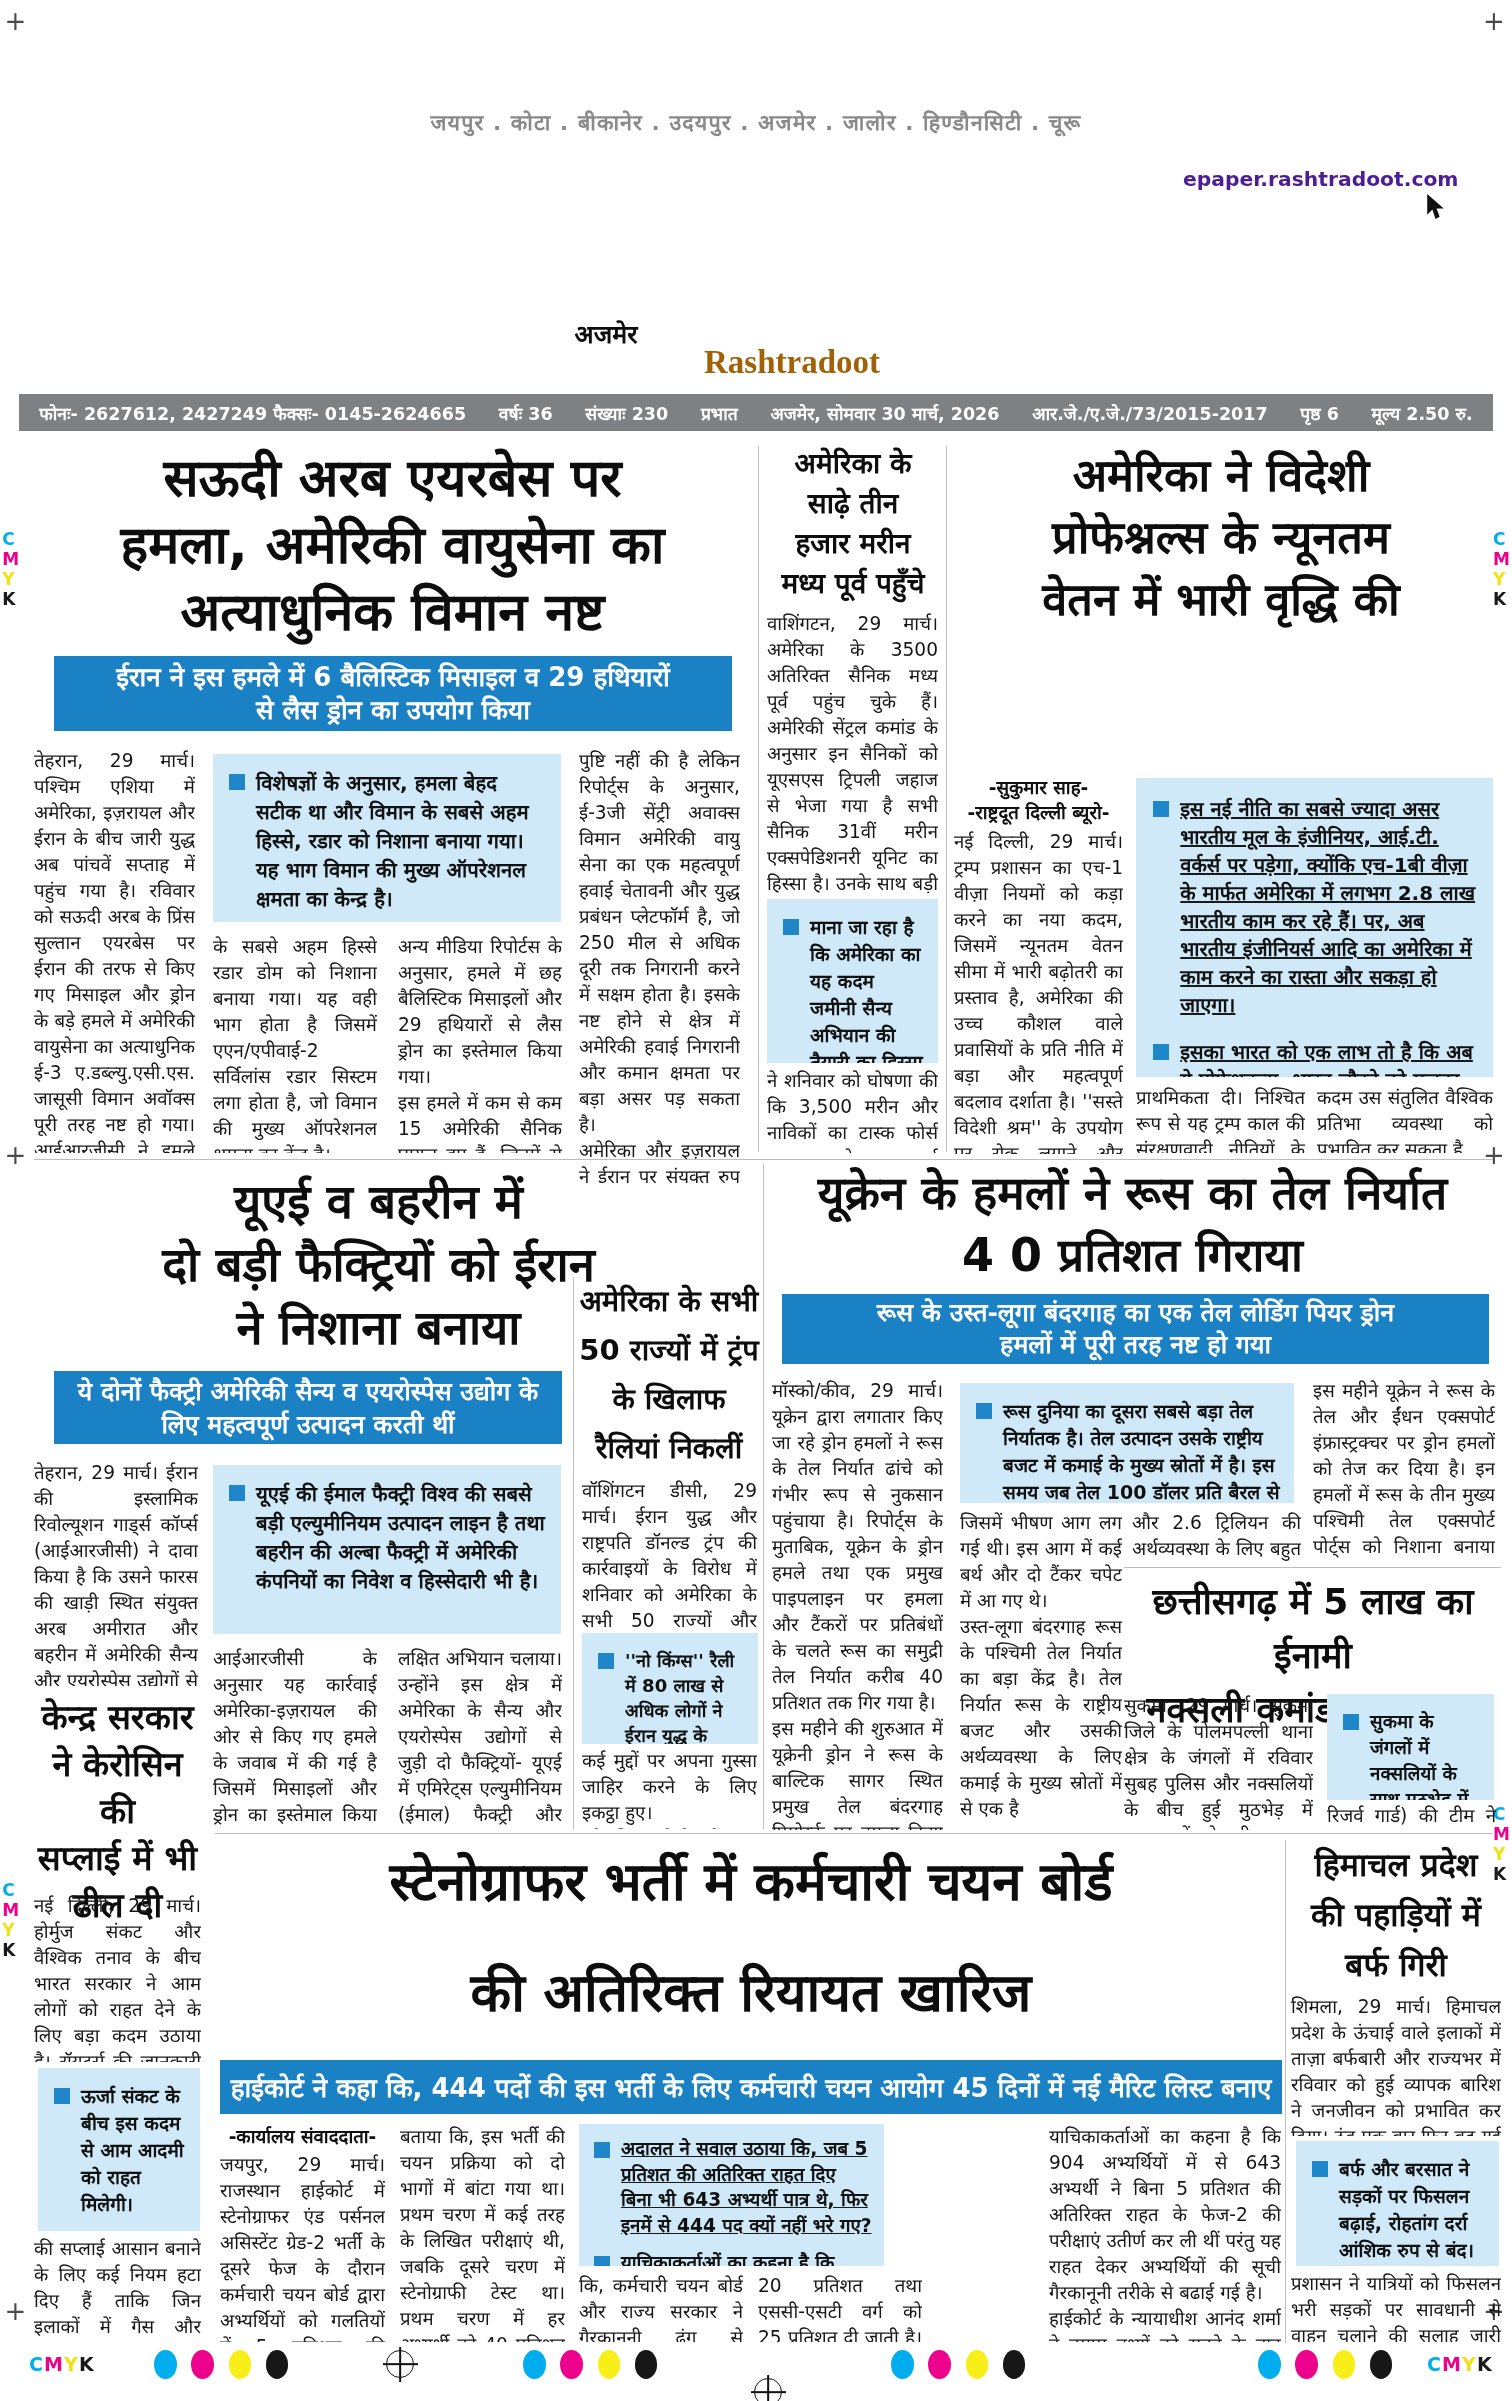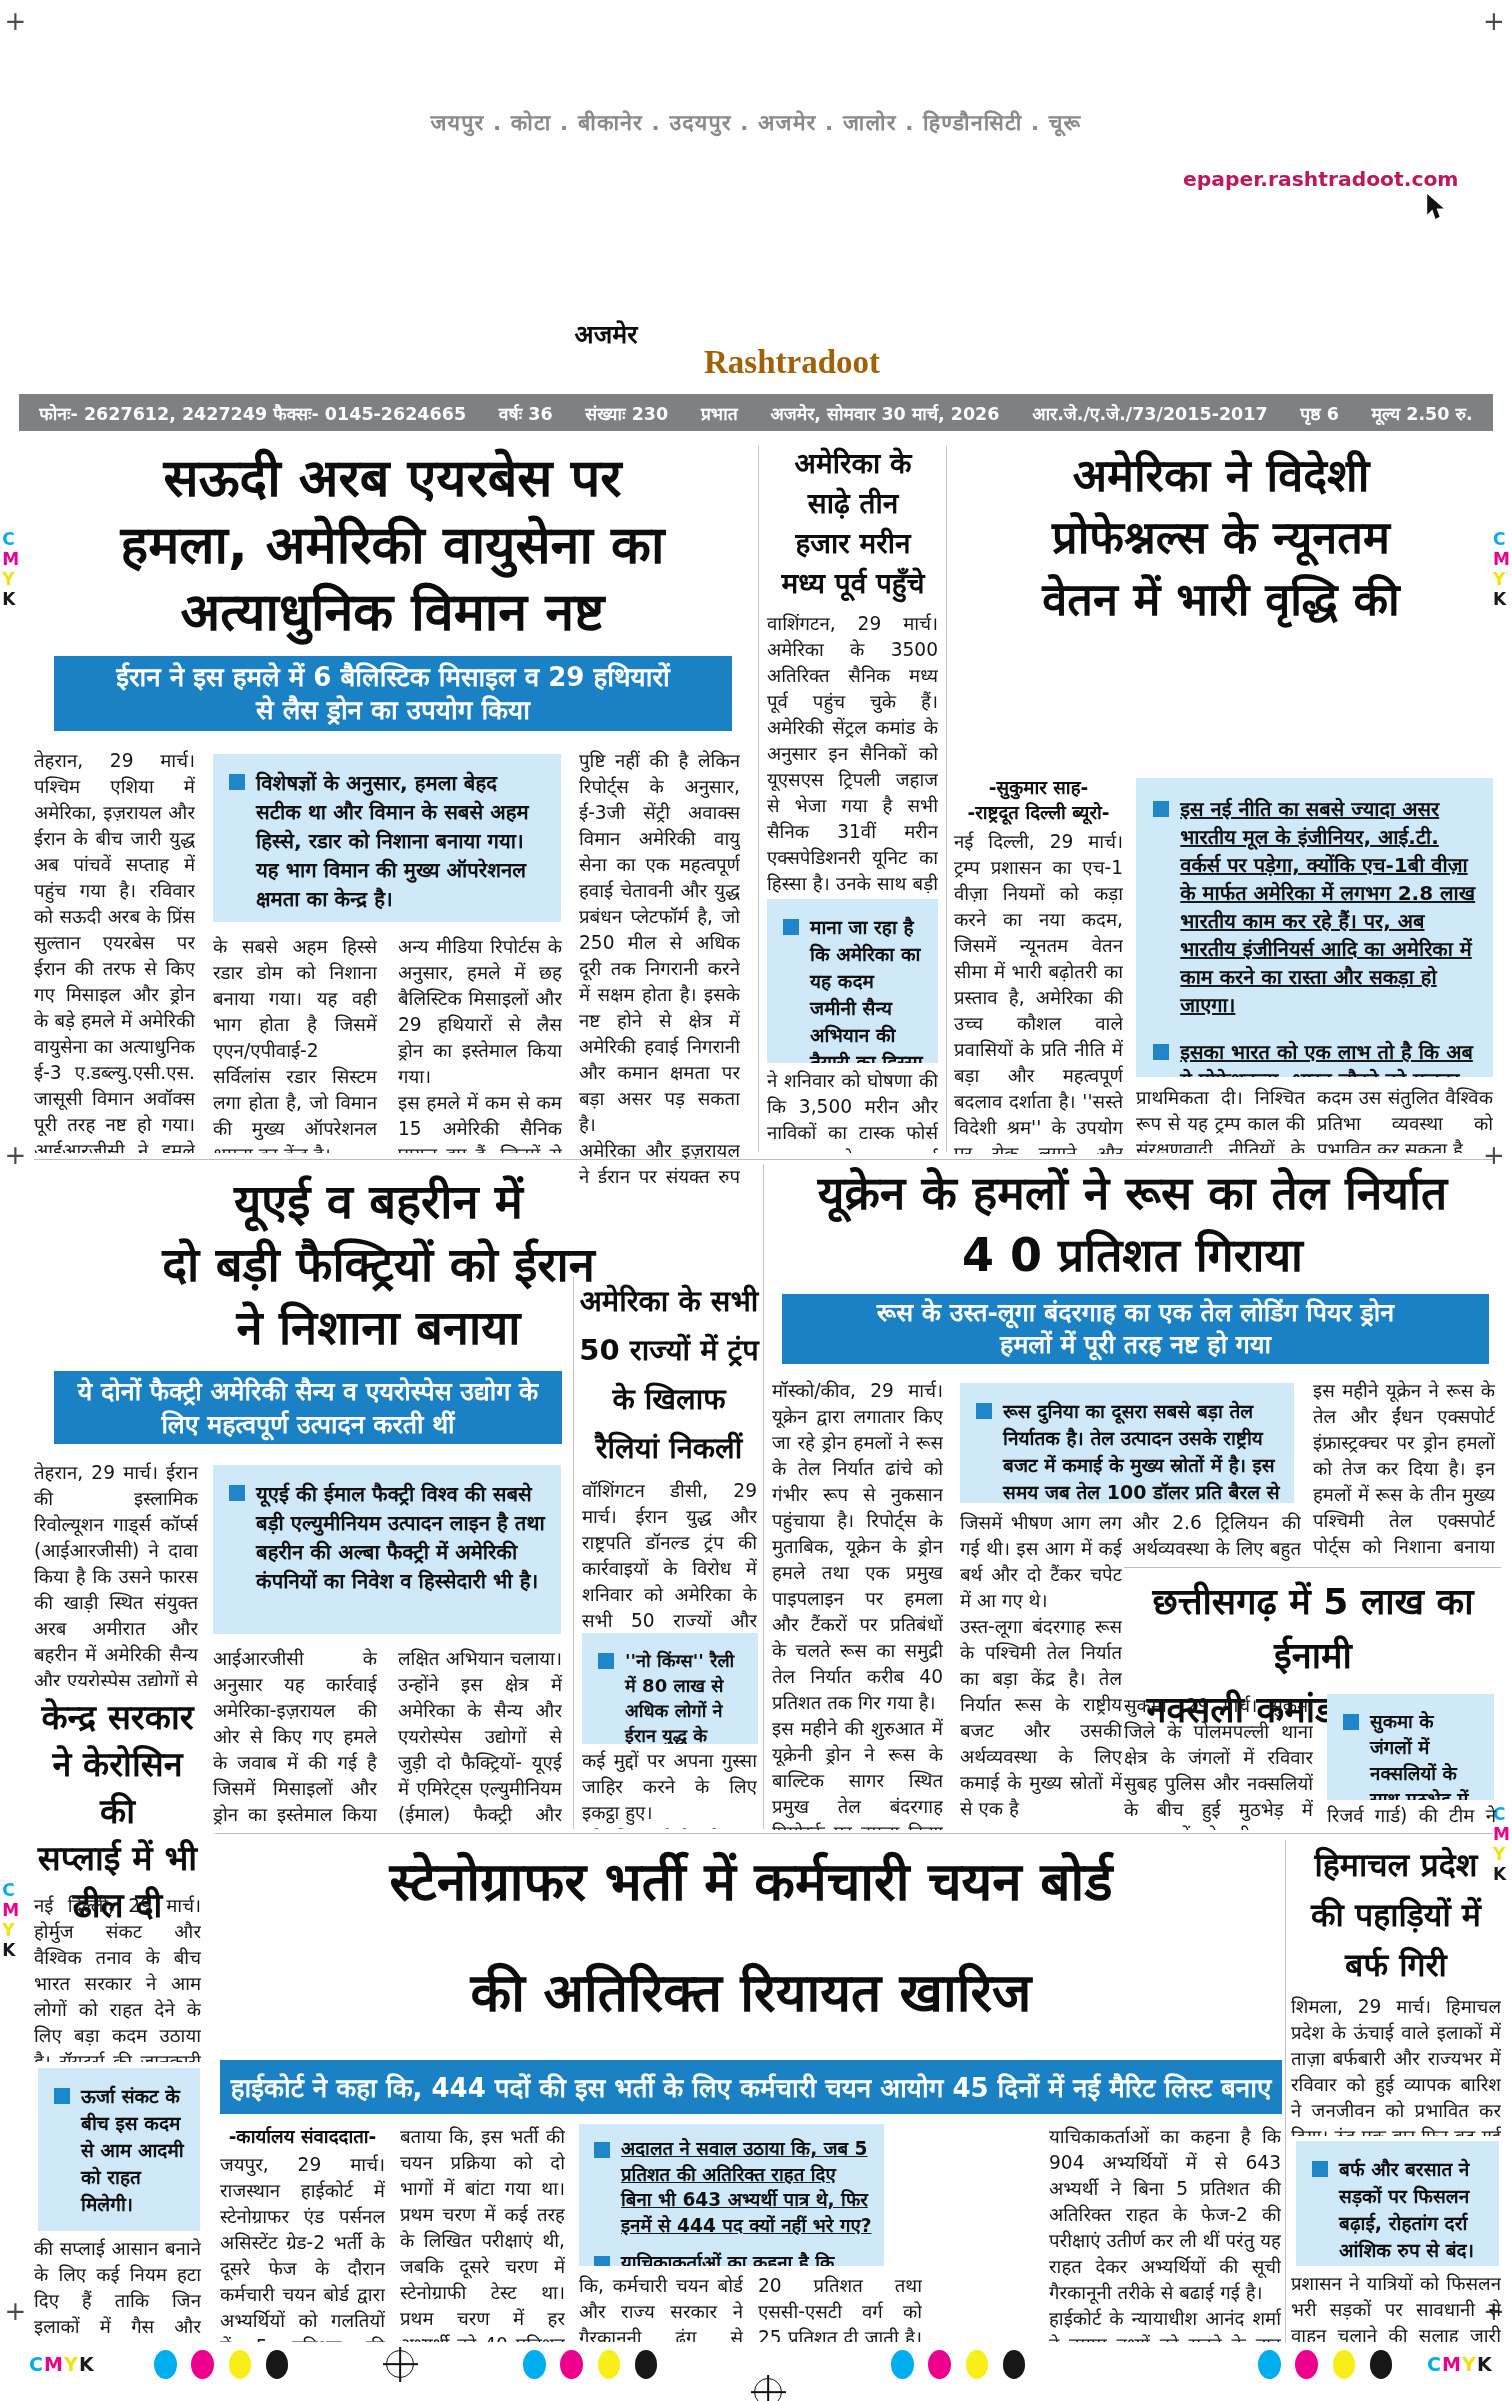--- a/index.html
+++ b/index.html
@@ -27,21 +27,21 @@
   .c-c{color:#00aeef;} .c-m{color:#ec008c;} .c-y{color:#f2e211;} .c-k{color:#1a1a1a;}
   .dotrow{display:flex;gap:14.7px;align-items:center;}
   .dot{width:22.6px;height:29px;border-radius:50%;}
   .d-c{background:#00aeef;} .d-m{background:#ec008c;} .d-y{background:#f8ef18;} .d-k{background:#171717;}
   .regmark{width:26px;height:26px;border:1.7px solid #111;border-radius:50%;position:relative;}
   .regmark:before{content:"";position:absolute;left:50%;top:-4.5px;bottom:-4.5px;width:1.7px;background:#111;transform:translateX(-50%);}
   .regmark:after{content:"";position:absolute;top:50%;left:-4.5px;right:-4.5px;height:1.7px;background:#111;transform:translateY(-50%);}
   .plus{position:absolute;font-size:26px;color:#4a4a4a;font-weight:400;line-height:1;}
   .infobar{background:#7e8184;color:#ffffff;display:flex;align-items:center;justify-content:space-between;
            padding:0 20.3px;box-sizing:border-box;font-size:17.5px;font-weight:700;}
-  .website{font-size:20.3px;font-weight:700;color:#be185d;}
+  .website{font-size:20.3px;font-weight:700;color:#4c1d95;}
 </style>
 </head>
 <body>
 
 <div class="page">
 
   <div class="plus" style="left:4.5px;top:8px;">+</div>
   <div class="plus" style="left:1483px;top:8px;">+</div>
   <div class="plus" style="left:4.5px;top:1142px;">+</div>
   <div class="plus" style="left:1483px;top:1142px;">+</div>

